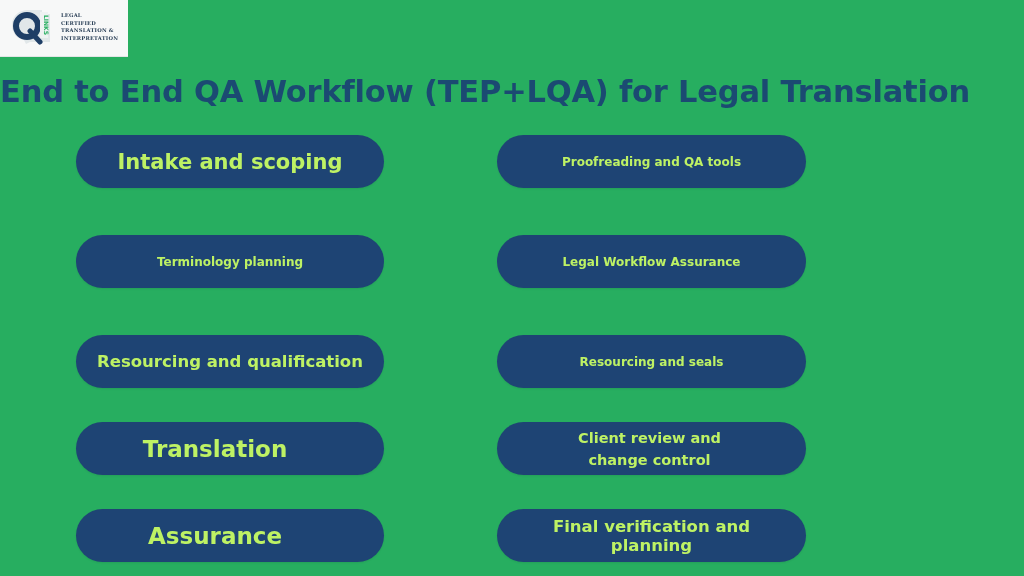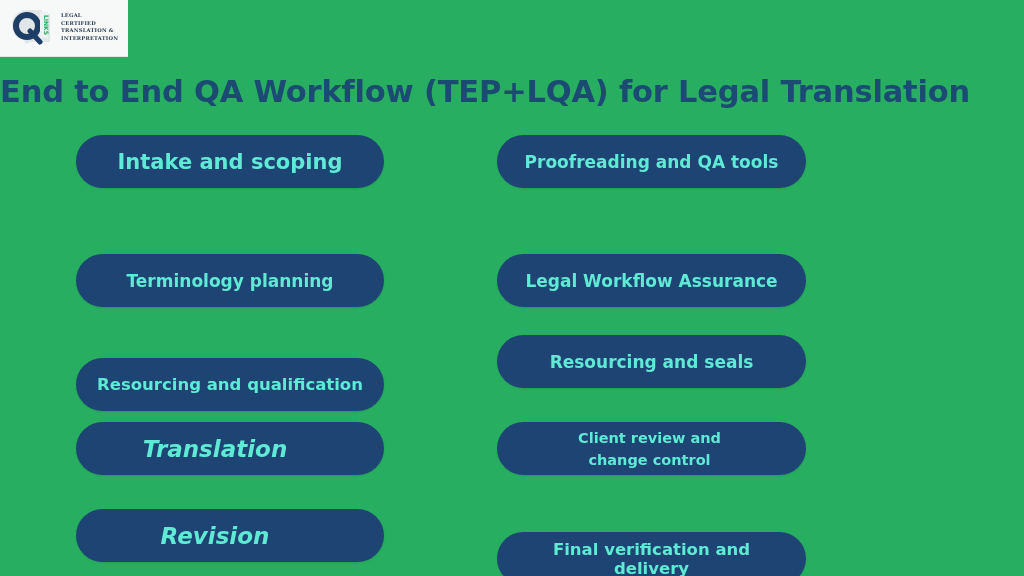--- a/index.html
+++ b/index.html
@@ -55,46 +55,46 @@
       letter-spacing: -0.2px;
       color: #1B4A72;
       margin: 0;
       white-space: nowrap;
     }
     .pill {
       position: absolute;
       height: 53px;
       border-radius: 27px;
       background: #1E4474;
-      color: #5eead4;
+      color: #bef264;
       display: flex;
       align-items: center;
       justify-content: center;
       text-align: center;
       font-family: "DejaVu Sans", "Liberation Sans", sans-serif;
       font-weight: bold;
       box-sizing: border-box;
       padding: 0 20px;
       cursor: pointer;
       box-shadow: 0 1px 2px rgba(0,0,0,0.08);
     }
     .pill span { display: block; }
     .col-left { left: 76px; width: 308px; }
     .col-right { left: 497px; width: 309px; }
     .r1 { top: 135px; }
-    .r2 { top: 235px; margin-top: 19px; }
+    .r2 { top: 235px; }
     .r3 { top: 335px; }
     .r4 { top: 422px; }
     .r5 { top: 509px; }
     .fs-lg { font-size: 21px; }
     .fs-xl { font-size: 23px; }
-    .fs-md { font-size: 17px; justify-content: center; }
-    .fs-sm { font-size: 16.5px; margin-top: 23px; }
+    .fs-md { font-size: 12px; justify-content: center; }
+    .fs-sm { font-size: 16.5px; }
     .fs-xs { font-size: 14.5px; line-height: 22px; }
-    .offset-left span { position: relative; left: -15px; font-style: italic; }
+    .offset-left span { position: relative; left: -15px; }
     .offset-right-sm span { position: relative; left: -2px; }
   </style>
 </head>
 <body>
 
 <div class="logo">
   <svg class="logo-mark" viewBox="0 0 42 36" xmlns="http://www.w3.org/2000/svg">
     <path d="M2 16 C2 6 10 1 18 1 L32 1 L32 5 L40 5 L40 33 L20 33 L16 35 L14 31 C7 30 2 24 2 16 Z" fill="#cfd8dc" opacity="0.55"></path>
     <circle cx="17" cy="17" r="11" fill="none" stroke="#1E3E66" stroke-width="6"></circle>
     <path d="M20 22 L30 33" stroke="#1E3E66" stroke-width="5" stroke-linecap="round"></path>
@@ -117,30 +117,30 @@
 <div class="pill col-left r2 fs-md">
   <span>Terminology planning</span>
 </div>
 <div class="pill col-left r3 fs-sm">
   <span>Resourcing and qualification</span>
 </div>
 <div class="pill col-left r4 fs-xl offset-left">
   <span>Translation</span>
 </div>
 <div class="pill col-left r5 fs-xl offset-left">
-  <span>Revision</span>
+  <span>Assurance</span>
 </div>
 
 <div class="pill col-right r1 fs-md">
   <span>Proofreading and QA tools</span>
 </div>
 <div class="pill col-right r2 fs-md">
   <span>Legal Workflow Assurance</span>
 </div>
 <div class="pill col-right r3 fs-md">
   <span>Resourcing and seals</span>
 </div>
 <div class="pill col-right r4 fs-xs offset-right-sm" style="padding: 0 70px;">
   <span>Client review and change control</span>
 </div>
 <div class="pill col-right r5 fs-sm">
-  <span>Final verification and delivery</span>
+  <span>Final verification and planning</span>
 </div>
 
 </body></html>

